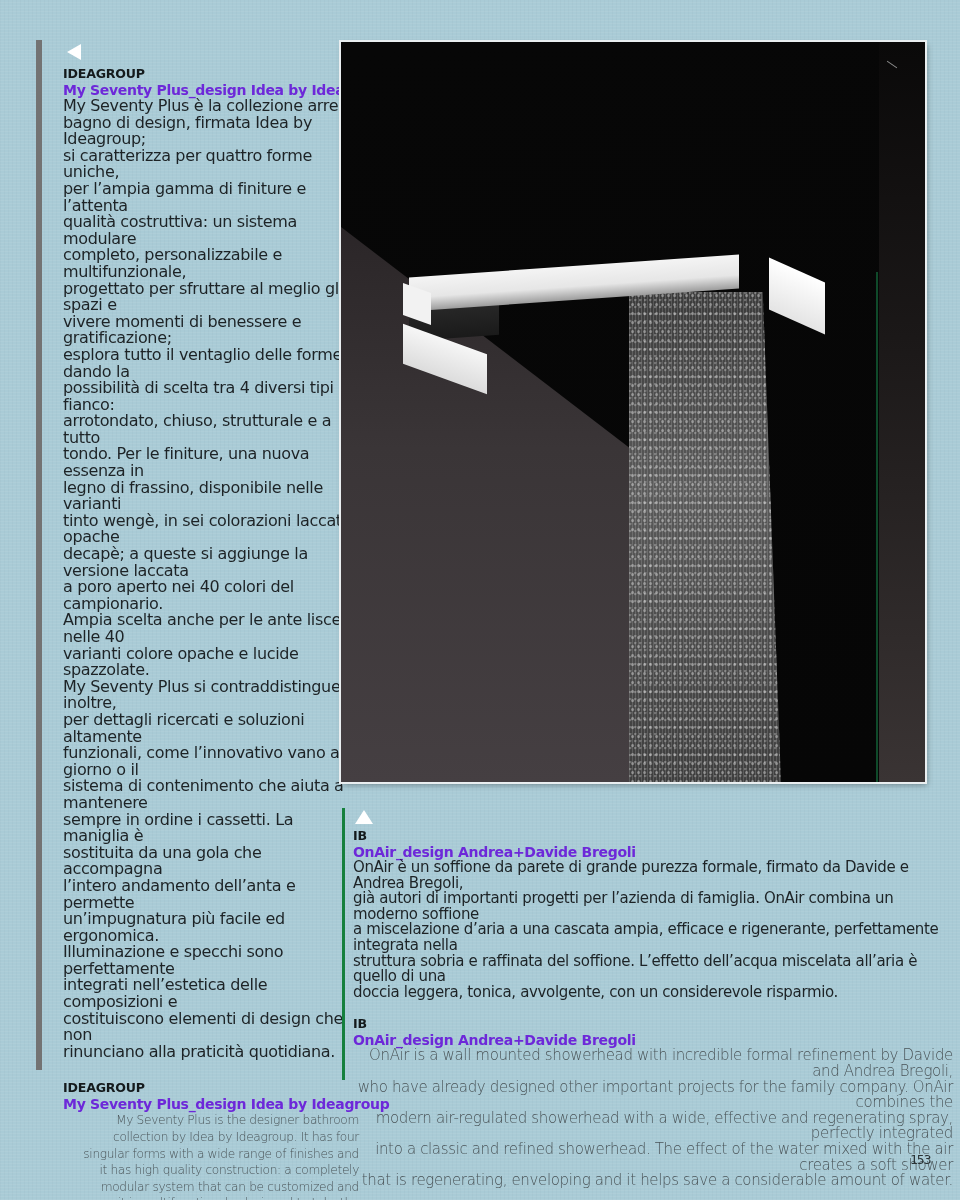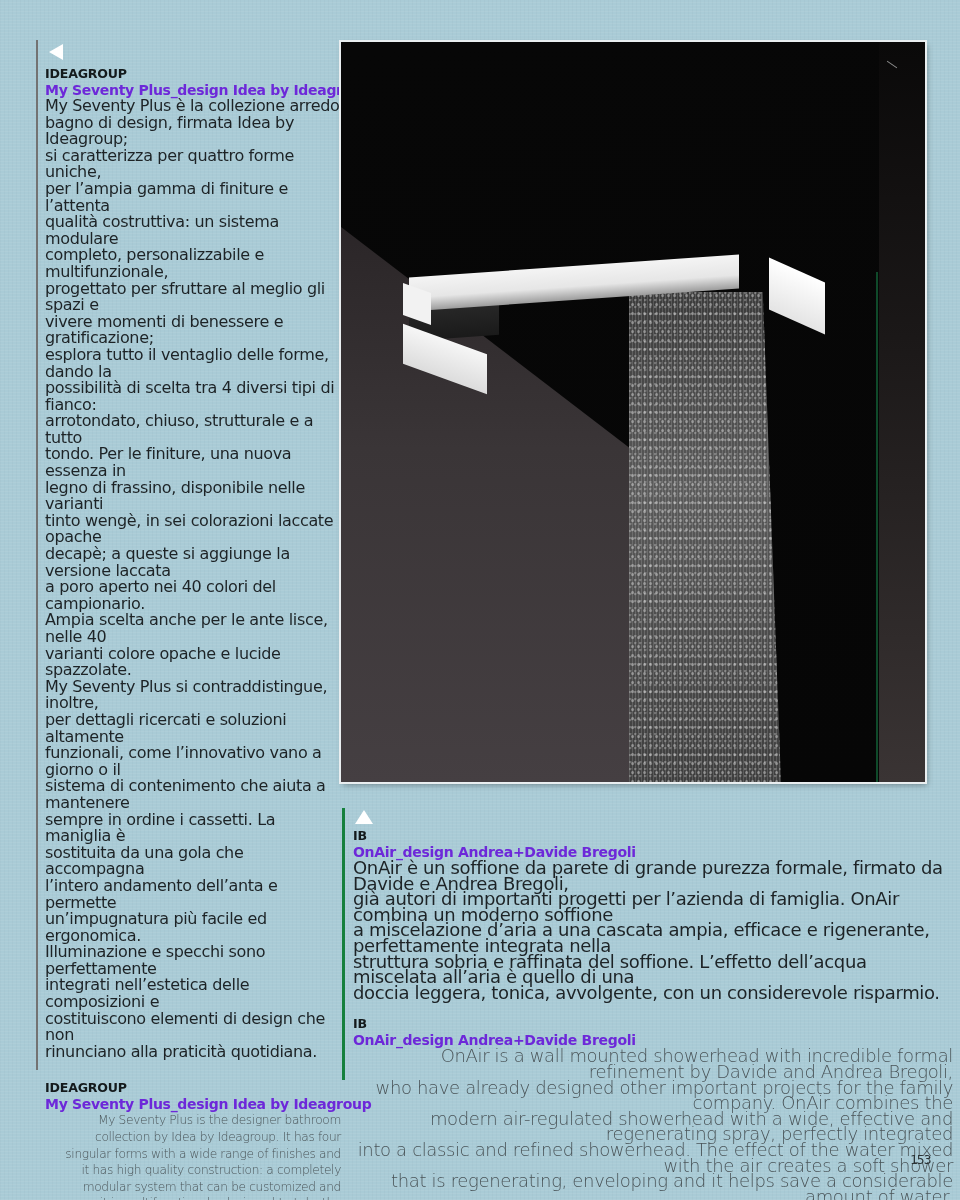--- a/index.html
+++ b/index.html
@@ -7,22 +7,22 @@
     width:960px; height:1200px; position:relative; overflow:hidden;
     background:#a9cbd6;
     background-image:
       repeating-linear-gradient(0deg, rgba(255,255,255,0.06) 0 1px, transparent 1px 3px),
       repeating-linear-gradient(90deg, rgba(0,0,0,0.02) 0 1px, transparent 1px 4px);
     font-family:"DejaVu Sans", sans-serif;
     color:#1d2326;
   }
   .col-left {
     position:absolute; left:36px; top:40px; width:296px;
-    border-left:2px solid #737373;
-    padding-left:7px;
+    border-left:6px solid #737373;
+    padding-left:21px;
     height:1030px;
   }
   .arrow-left {
     width:0; height:0;
     border-top:8px solid transparent; border-bottom:8px solid transparent;
     border-right:14px solid #ffffff;
     margin:4px 0 6px 4px;
   }
   .arrow-up {
     width:0; height:0;
@@ -109,21 +109,21 @@
     position:absolute; left:545px; top:22px; width:12px; height:1px;
     background:#8a8a8a; transform:rotate(35deg);
   }
 
   .col-right {
     position:absolute; left:342px; top:808px; width:600px;
     border-left:3px solid #15803d;
     padding-left:8px;
     height:272px;
   }
-  .col-right .body-it, .col-right .body-en { white-space:pre-line; font-size:18px; line-height:15.6px; }
+  .col-right .body-it, .col-right .body-en { white-space:pre-line; font-size:15px; line-height:15.6px; }
   .col-right .block-en { margin-top:16px; }
 
   .page-number {
     position:absolute; left:910px; top:1152px;
     font-family:"DejaVu Sans Mono", monospace; font-size:13px; letter-spacing:-1px;
     color:#2b3336;
   }
 </style>
 </head>
 <body>

